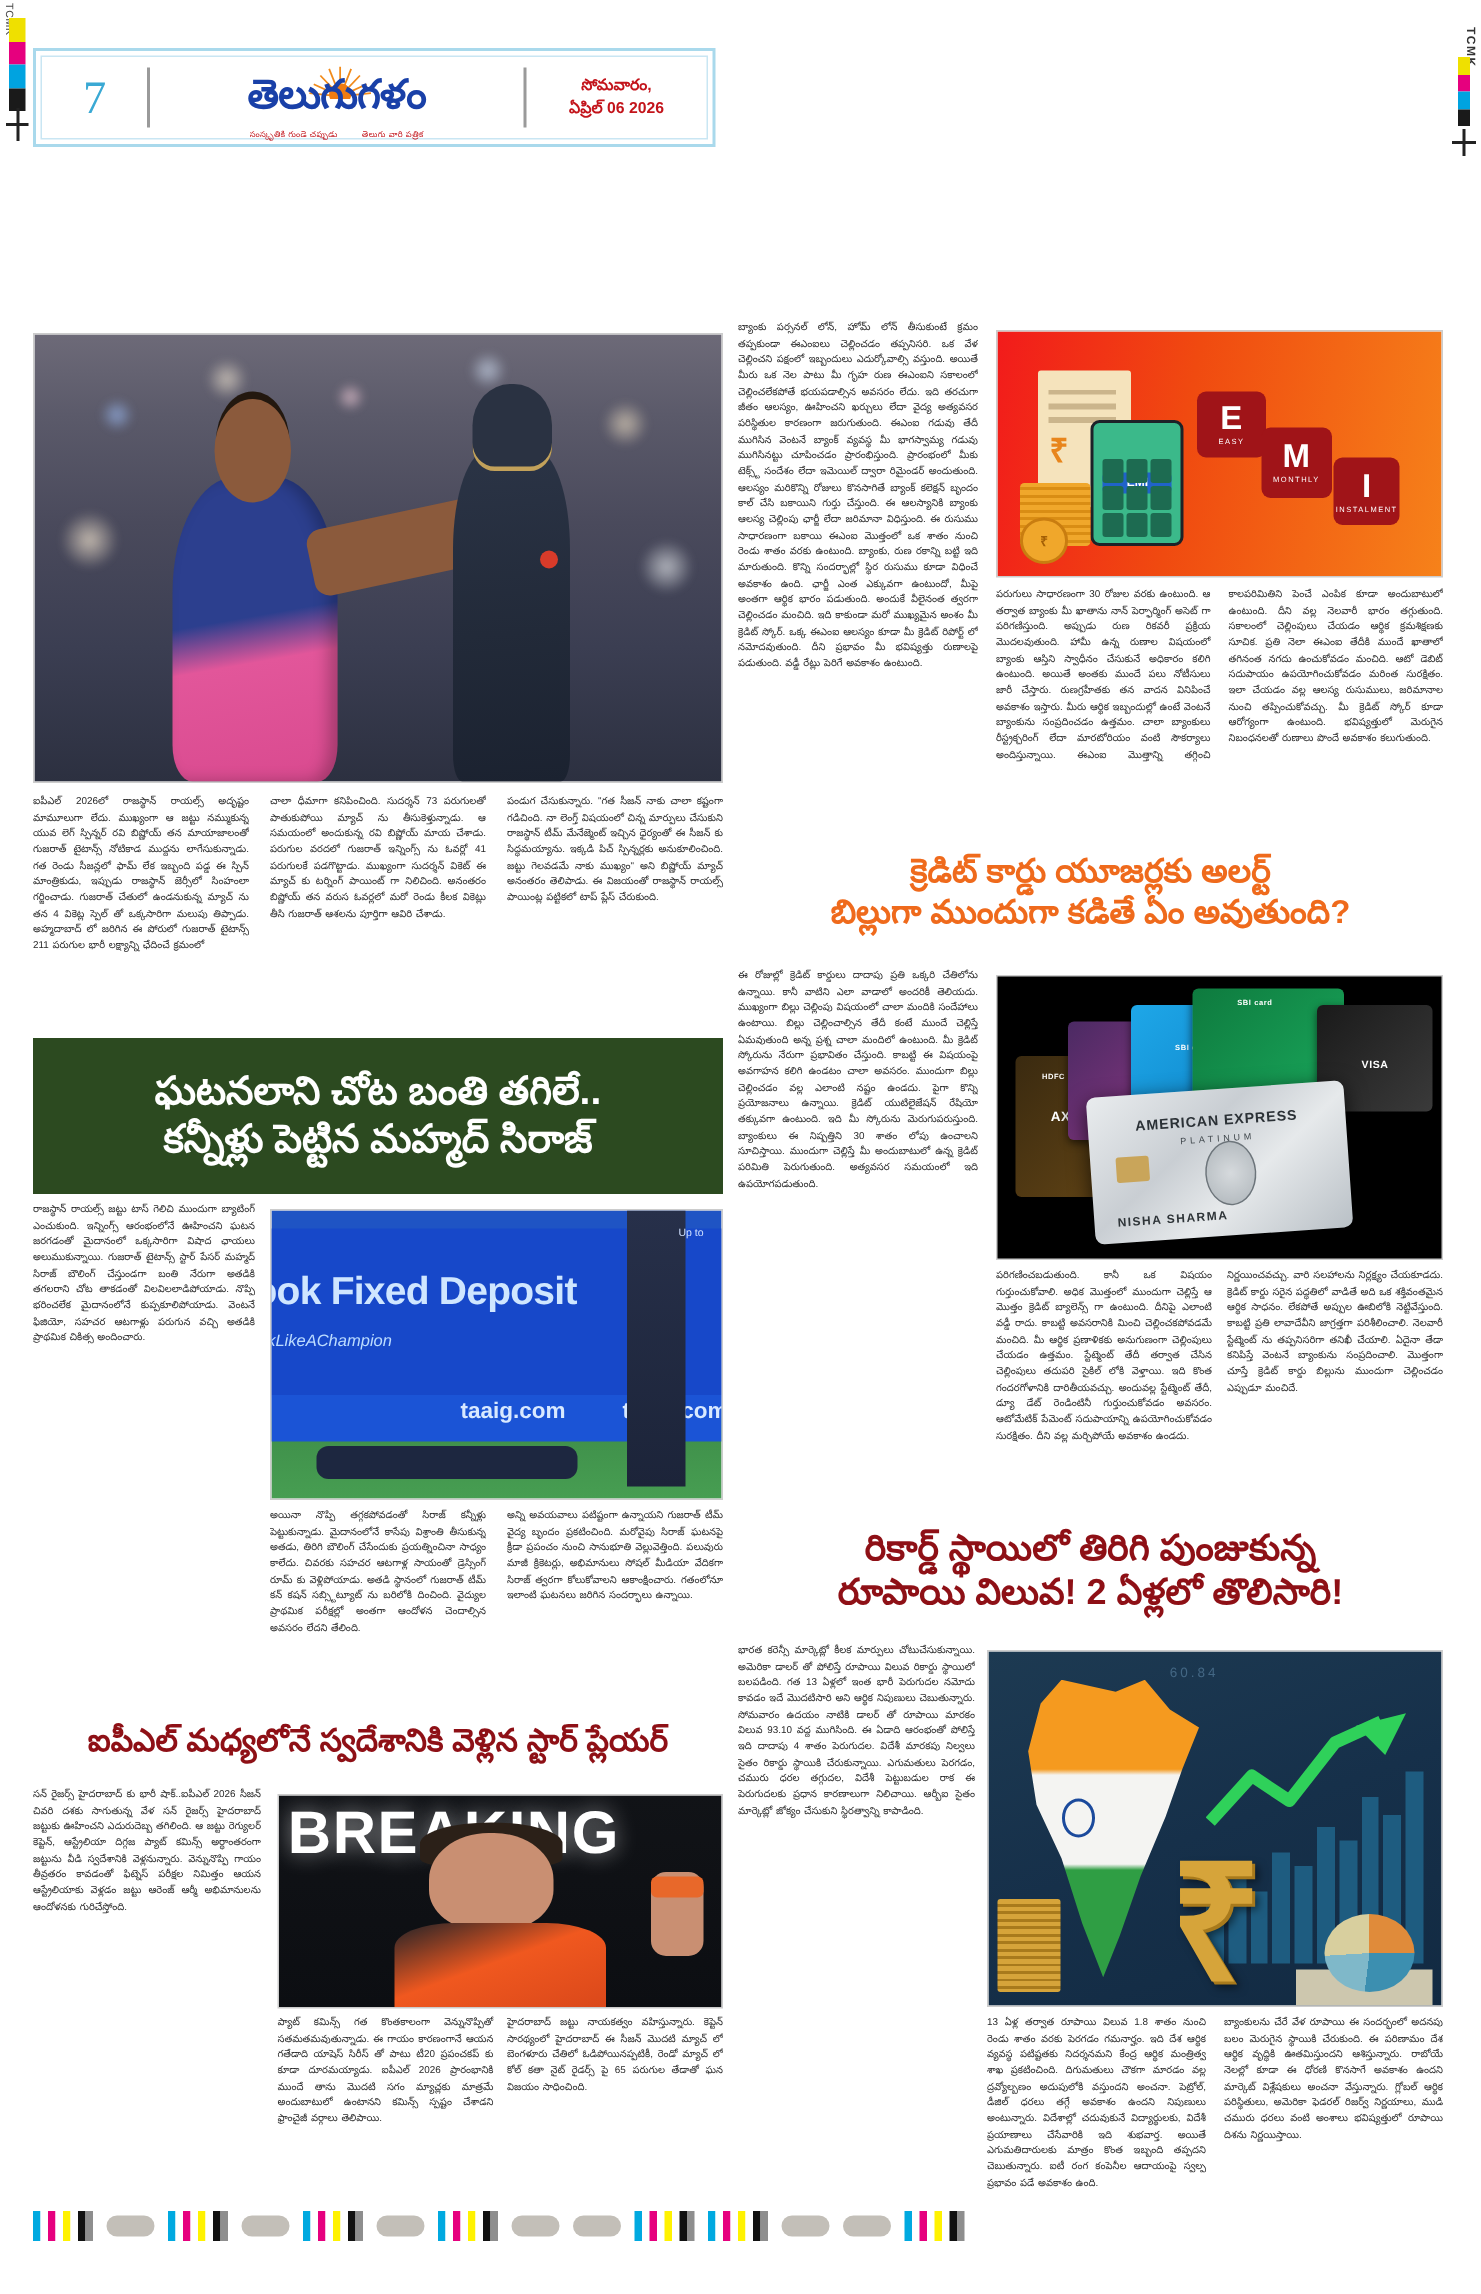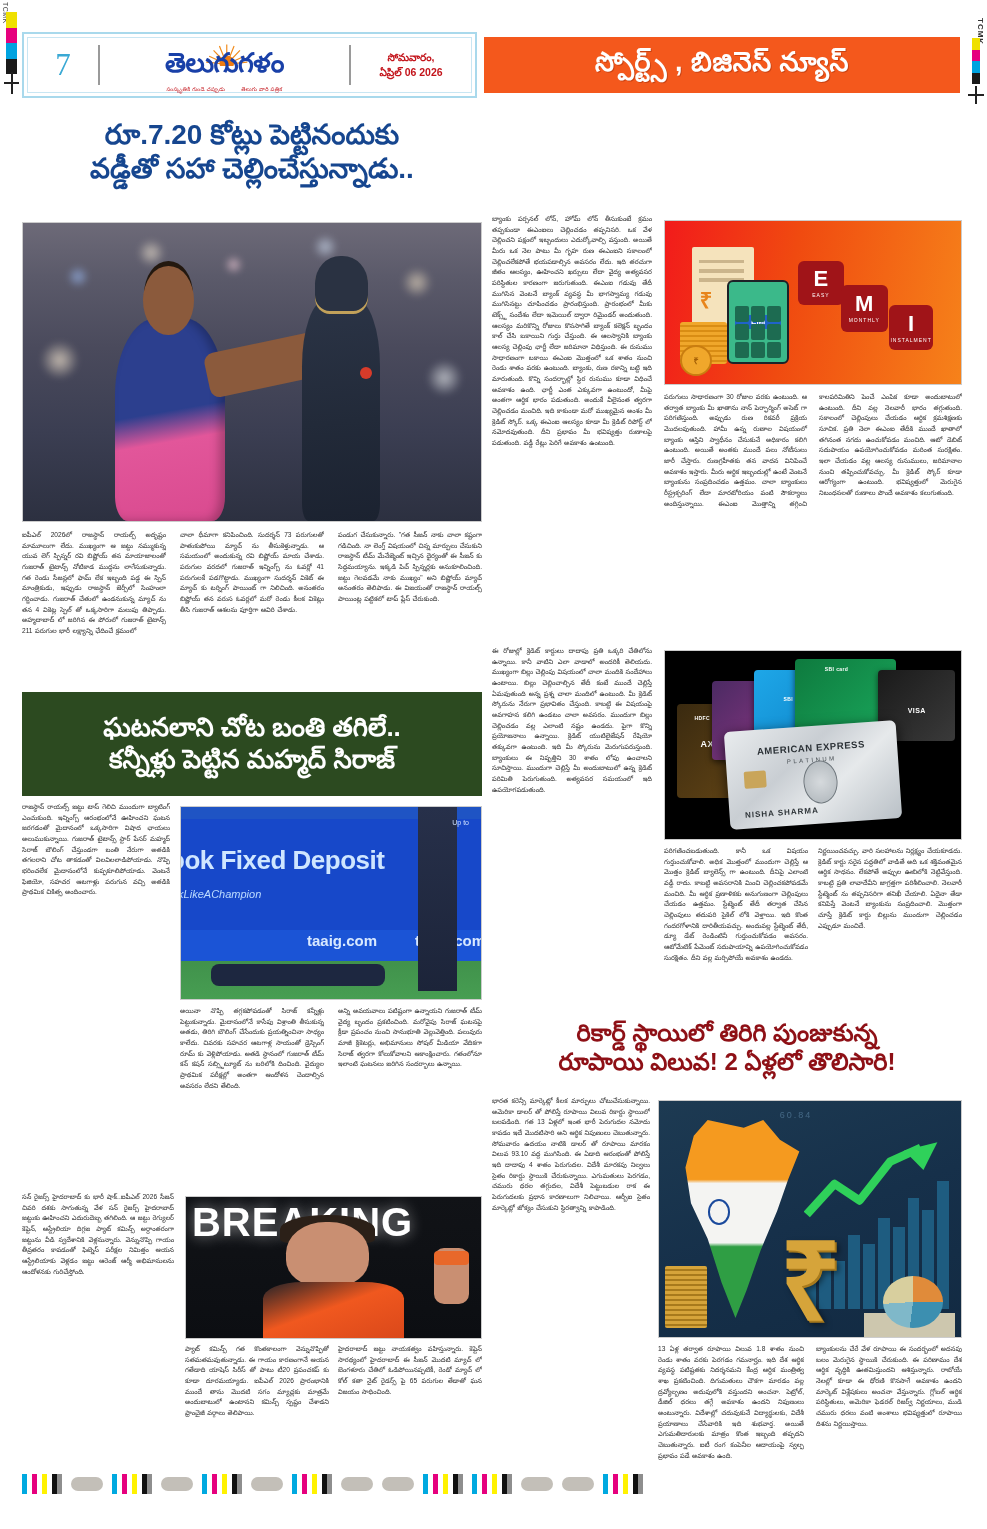--- a/index.html
+++ b/index.html
@@ -295,28 +295,21 @@
         </div>
       </div>
       <div class="vdiv"></div>
       <div class="date-box">
         <div>సోమవారం,</div>
         <div>ఏప్రిల్ 06  2026</div>
       </div>
     </div>
   </div>
 
-  <div class="section-banner">
-    <span>స్పోర్ట్స్ , బిజినెస్ న్యూస్</span>
-  </div>
-
-  <div class="headline hl-blue" style="left:22px; top:118px; width:460px; font-size:28px;">
-    <div>రూ.7.20 కోట్లు పెట్టినందుకు</div>
-    <div>వడ్డీతో సహా చెల్లించేస్తున్నాడు..</div>
-  </div>
+
 
   <div class="photo ph-cricket photo-border" style="left:22px; top:222px; width:460px; height:300px;">
     <div class="blur-crowd"></div>
     <div class="player-rr"></div>
     <div class="player-arm"></div>
     <div class="player-gt">
       <div class="gt-logo"></div>
     </div>
   </div>
 
@@ -339,20 +332,21 @@
     </div>
     <div class="siraj-body"></div>
     <div class="standing-player"></div>
     <div class="upto">Up to</div>
   </div>
 
   <div class="col" style="left:22px; top:802px; width:148px; height:330px;">రాజస్థాన్ రాయల్స్ జట్టు టాస్ గెలిచి ముందుగా బ్యాటింగ్ ఎంచుకుంది. ఇన్నింగ్స్ ఆరంభంలోనే ఊహించని ఘటన జరగడంతో మైదానంలో ఒక్కసారిగా విషాద ఛాయలు అలుముకున్నాయి. గుజరాత్ టైటాన్స్ స్టార్ పేసర్ మహ్మద్ సిరాజ్ బౌలింగ్ చేస్తుండగా బంతి నేరుగా అతడికి తగలరాని చోట తాకడంతో విలవిలలాడిపోయాడు. నొప్పి భరించలేక మైదానంలోనే కుప్పకూలిపోయాడు. వెంటనే ఫిజియో, సహచర ఆటగాళ్లు పరుగున వచ్చి అతడికి ప్రాథమిక చికిత్స అందించారు.</div>
   <div class="col" style="left:180px; top:1006px; width:144px; height:126px;">అయినా నొప్పి తగ్గకపోవడంతో సిరాజ్ కన్నీళ్లు పెట్టుకున్నాడు. మైదానంలోనే కాసేపు విశ్రాంతి తీసుకున్న అతడు, తిరిగి బౌలింగ్ చేసేందుకు ప్రయత్నించినా సాధ్యం కాలేదు. చివరకు సహచర ఆటగాళ్ల సాయంతో డ్రెస్సింగ్ రూమ్ కు వెళ్లిపోయాడు. అతడి స్థానంలో గుజరాత్ టీమ్ కన్ కషన్ సబ్స్టిట్యూట్ ను బరిలోకి దించింది. వైద్యుల ప్రాథమిక పరీక్షల్లో అంతగా ఆందోళన చెందాల్సిన అవసరం లేదని తేలింది.</div>
   <div class="col" style="left:338px; top:1006px; width:144px; height:126px;">అన్ని అవయవాలు పటిష్టంగా ఉన్నాయని గుజరాత్ టీమ్ వైద్య బృందం ప్రకటించింది. మరోవైపు సిరాజ్ ఘటనపై క్రీడా ప్రపంచం నుంచి సానుభూతి వెల్లువెత్తింది. పలువురు మాజీ క్రికెటర్లు, అభిమానులు సోషల్ మీడియా వేదికగా సిరాజ్ త్వరగా కోలుకోవాలని ఆకాంక్షించారు. గతంలోనూ ఇలాంటి ఘటనలు జరిగిన సందర్భాలు ఉన్నాయి.</div>
 
+  <div class="headline hl-maroon" style="left:22px; top:1148px; width:460px; font-size:21px;">ఐపీఎల్ మధ్యలోనే స్వదేశానికి వెళ్లిన స్టార్ ప్లేయర్</div>
 
   <div class="photo ph-breaking photo-border" style="left:185px; top:1196px; width:297px; height:143px;">
     <div class="breaking-word">BREAKING</div>
     <div class="cummins-hair"></div>
     <div class="cummins-head"></div>
     <div class="cummins-jersey"></div>
     <div class="cummins-arm"></div>
     <div class="cummins-wrist"></div>
   </div>
 
@@ -398,20 +392,24 @@
       <div class="emi-tile" style="left:64%; top:48%; width:31%; height:44%;">
         <b>I</b>
         <span>INSTALMENT</span>
       </div>
     </div>
   </div>
 
   <div class="col" style="left:492px; top:214px; width:160px; height:340px;">బ్యాంకు పర్సనల్ లోన్, హోమ్ లోన్ తీసుకుంటే క్రమం తప్పకుండా ఈఎంఐలు చెల్లించడం తప్పనిసరి. ఒక వేళ చెల్లించని పక్షంలో ఇబ్బందులు ఎదుర్కోవాల్సి వస్తుంది. అయితే మీరు ఒక నెల పాటు మీ గృహ రుణ ఈఎంఐని సకాలంలో చెల్లించలేకపోతే భయపడాల్సిన అవసరం లేదు. ఇది తరచుగా జీతం ఆలస్యం, ఊహించని ఖర్చులు లేదా వైద్య అత్యవసర పరిస్థితుల కారణంగా జరుగుతుంది. ఈఎంఐ గడువు తేదీ ముగిసిన వెంటనే బ్యాంక్ వ్యవస్థ మీ భాగస్వామ్య గడువు ముగిసినట్టు చూపించడం ప్రారంభిస్తుంది. ప్రారంభంలో మీకు టెక్స్ట్ సందేశం లేదా ఇమెయిల్ ద్వారా రిమైండర్ అందుతుంది. ఆలస్యం మరికొన్ని రోజులు కొనసాగితే బ్యాంక్ కలెక్షన్ బృందం కాల్ చేసి బకాయిని గుర్తు చేస్తుంది. ఈ ఆలస్యానికి బ్యాంకు ఆలస్య చెల్లింపు ఛార్జీ లేదా జరిమానా విధిస్తుంది. ఈ రుసుము సాధారణంగా బకాయి ఈఎంఐ మొత్తంలో ఒక శాతం నుంచి రెండు శాతం వరకు ఉంటుంది. బ్యాంకు, రుణ రకాన్ని బట్టి ఇది మారుతుంది. కొన్ని సందర్భాల్లో స్థిర రుసుము కూడా విధించే అవకాశం ఉంది. ఛార్జీ ఎంత ఎక్కువగా ఉంటుందో, మీపై అంతగా ఆర్థిక భారం పడుతుంది. అందుకే వీలైనంత త్వరగా చెల్లించడం మంచిది. ఇది కాకుండా మరో ముఖ్యమైన అంశం మీ క్రెడిట్ స్కోర్. ఒక్క ఈఎంఐ ఆలస్యం కూడా మీ క్రెడిట్ రిపోర్ట్ లో నమోదవుతుంది. దీని ప్రభావం మీ భవిష్యత్తు రుణాలపై పడుతుంది. వడ్డీ రేట్లు పెరిగే అవకాశం ఉంటుంది.</div>
   <div class="col" style="left:664px; top:392px; width:298px; height:162px; column-count:2; column-gap:12px;">పరుగులు సాధారణంగా 30 రోజుల వరకు ఉంటుంది. ఆ తర్వాత బ్యాంకు మీ ఖాతాను నాన్ పెర్ఫార్మింగ్ అసెట్ గా పరిగణిస్తుంది. అప్పుడు రుణ రికవరీ ప్రక్రియ మొదలవుతుంది. హామీ ఉన్న రుణాల విషయంలో బ్యాంకు ఆస్తిని స్వాధీనం చేసుకునే అధికారం కలిగి ఉంటుంది. అయితే అంతకు ముందే పలు నోటీసులు జారీ చేస్తారు. రుణగ్రహీతకు తన వాదన వినిపించే అవకాశం ఇస్తారు. మీరు ఆర్థిక ఇబ్బందుల్లో ఉంటే వెంటనే బ్యాంకును సంప్రదించడం ఉత్తమం. చాలా బ్యాంకులు రీస్ట్రక్చరింగ్ లేదా మారటోరియం వంటి సౌకర్యాలు అందిస్తున్నాయి. ఈఎంఐ మొత్తాన్ని తగ్గించి కాలపరిమితిని పెంచే ఎంపిక కూడా అందుబాటులో ఉంటుంది. దీని వల్ల నెలవారీ భారం తగ్గుతుంది. సకాలంలో చెల్లింపులు చేయడం ఆర్థిక క్రమశిక్షణకు సూచిక. ప్రతి నెలా ఈఎంఐ తేదీకి ముందే ఖాతాలో తగినంత నగదు ఉంచుకోవడం మంచిది. ఆటో డెబిట్ సదుపాయం ఉపయోగించుకోవడం మరింత సురక్షితం. ఇలా చేయడం వల్ల ఆలస్య రుసుములు, జరిమానాల నుంచి తప్పించుకోవచ్చు. మీ క్రెడిట్ స్కోర్ కూడా ఆరోగ్యంగా ఉంటుంది. భవిష్యత్తులో మెరుగైన నిబంధనలతో రుణాలు పొందే అవకాశం కలుగుతుంది.</div>
 
+  <div class="headline hl-orange" style="left:492px; top:568px; width:470px; font-size:22px;">
+    <div>క్రెడిట్ కార్డు యూజర్లకు అలర్ట్</div>
+    <div>బిల్లుగా ముందుగా కడితే ఏం అవుతుంది?</div>
+  </div>
 
   <div class="photo ph-cards photo-border" style="left:664px; top:650px; width:298px; height:190px;">
     <div class="card" style="left:4%;  top:28%; width:38%; height:50%; background:linear-gradient(135deg,#3a2a10,#6b4a16);"></div>
     <div class="card-label" style="left:10%; top:34%;">HDFC BANK</div>
     <div class="card-label" style="left:12%; top:47%; font-size:9px;">AXIS</div>
     <div class="card" style="left:16%; top:16%; width:36%; height:42%; background:linear-gradient(135deg,#4b2a63,#9b3a8a);"></div>
     <div class="card" style="left:30%; top:10%; width:36%; height:42%; background:linear-gradient(135deg,#1ea7e8,#0c7fc4);"></div>
     <div class="card-label" style="left:40%; top:24%;">SBI card</div>
     <div class="card" style="left:44%; top:4%;  width:34%; height:42%; background:linear-gradient(135deg,#0e7a3e,#1aa85c);"></div>
     <div class="card-label" style="left:54%; top:8%;">SBI card</div>

